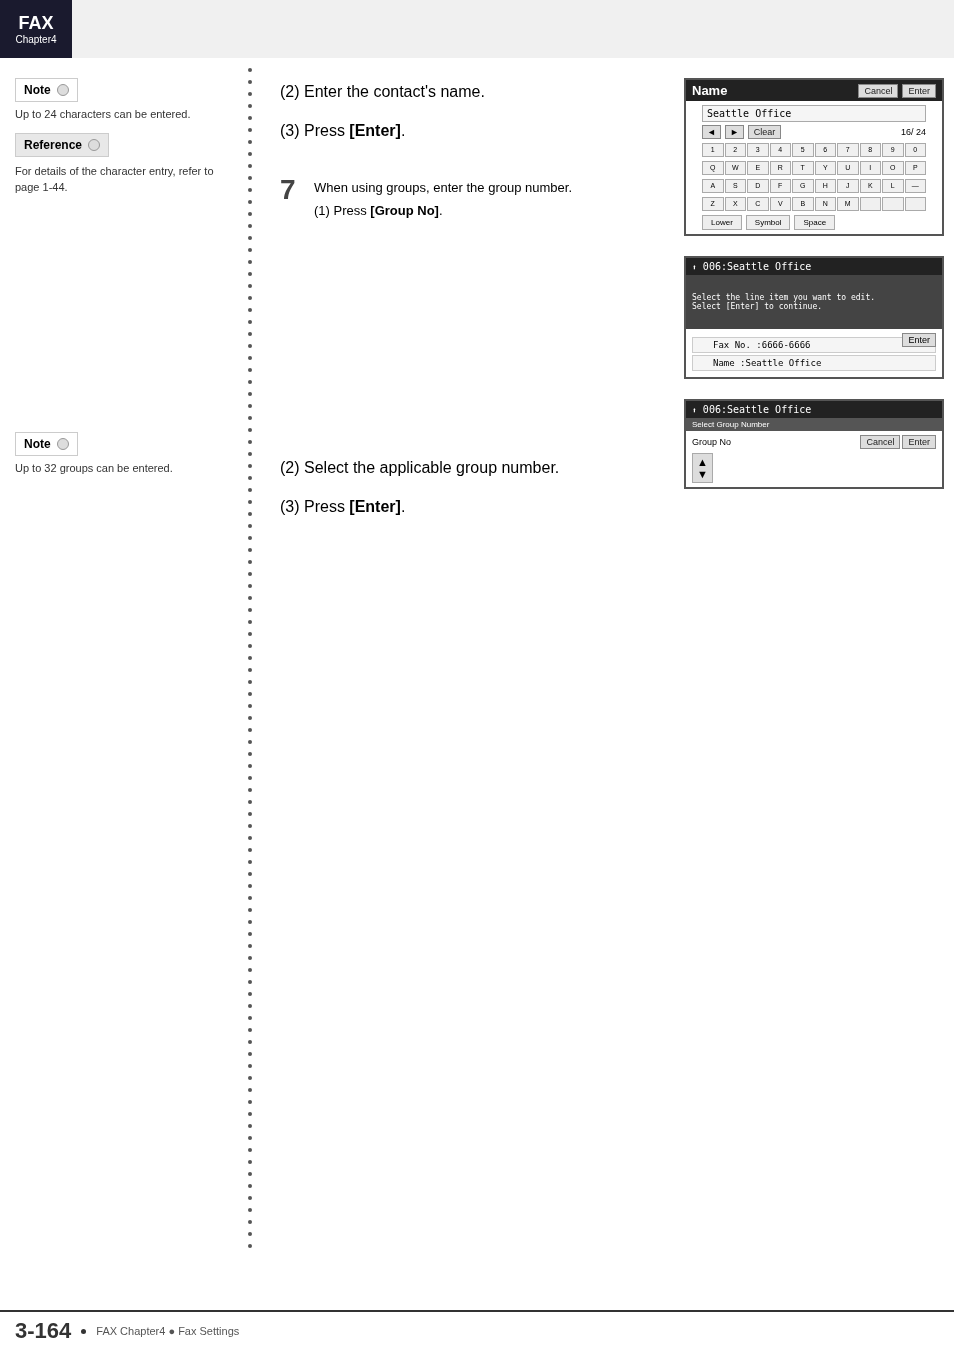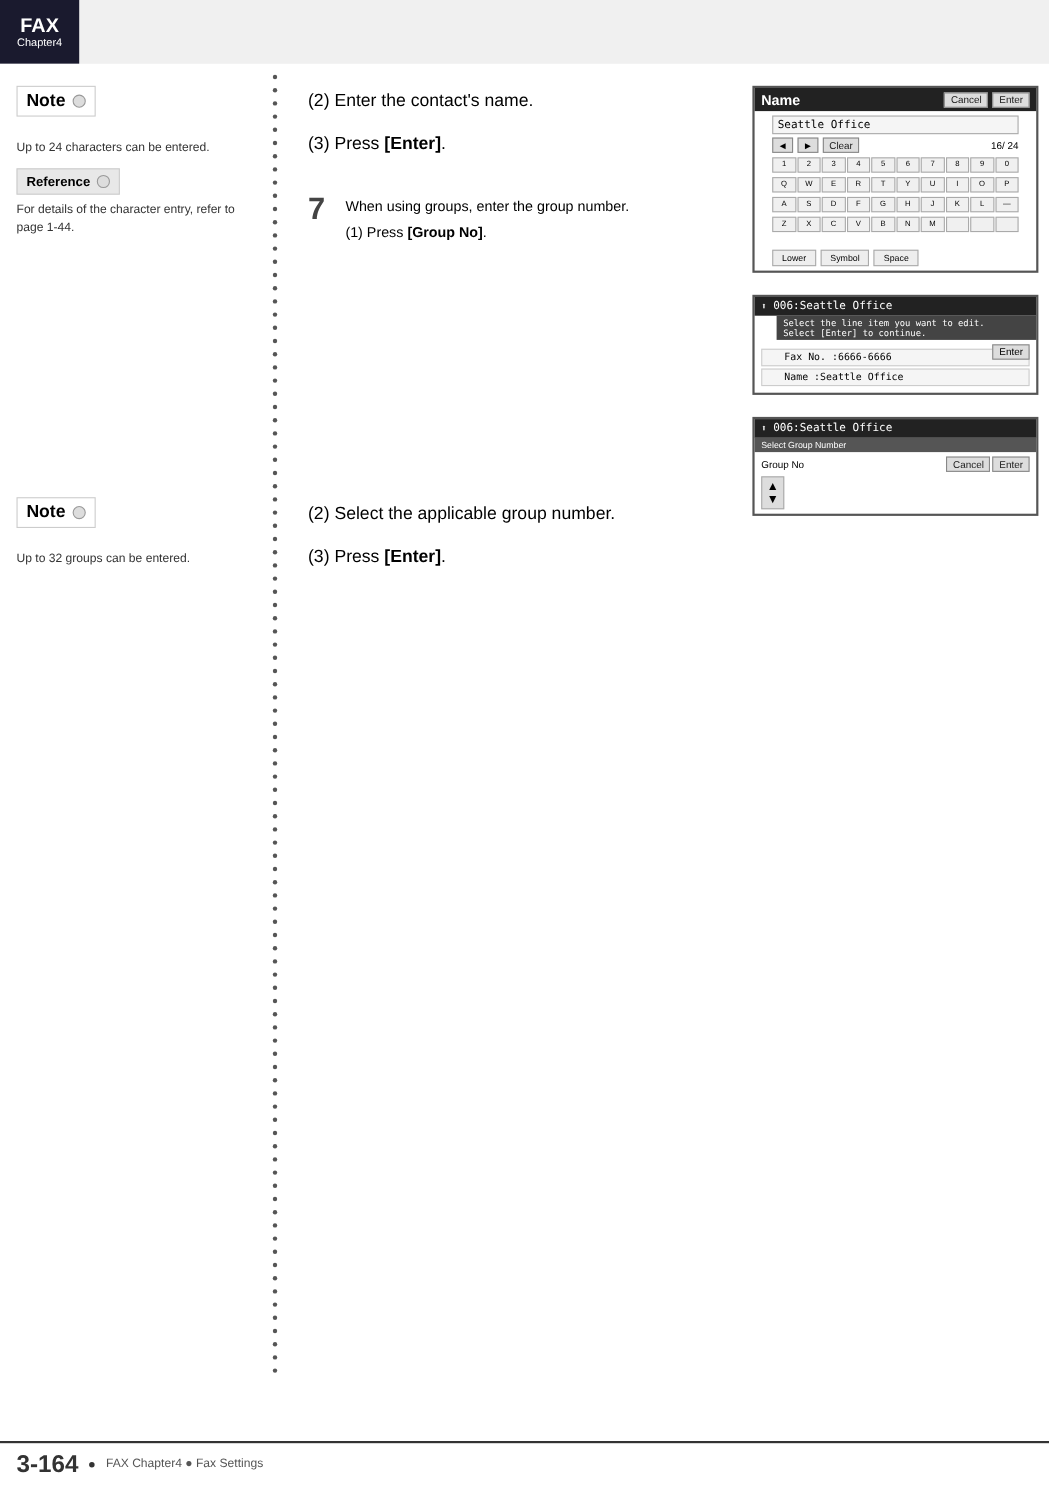--- a/index.html
+++ b/index.html
@@ -46,25 +46,25 @@
     
     .left-sidebar {
       width: 240px;
       padding: 20px 15px;
       flex-shrink: 0;
     }
 
     .note-box {
       border: 1px solid #ccc;
       padding: 4px 8px;
-      margin-bottom: 20px;
+      margin-bottom: 4px;
       display: inline-flex;
       align-items: center;
       gap: 6px;
-      font-size: 16px;
+      font-size: 12px;
       font-weight: bold;
     }
     .note-circle {
       width: 12px;
       height: 12px;
       border-radius: 50%;
       border: 1px solid #999;
       background: #ddd;
       display: inline-block;
     }
@@ -227,38 +227,36 @@
     .keyboard-bottom {
       display: flex;
       gap: 4px;
       justify-content: flex-start;
     }
     .kb-btn {
       border: 1px solid #aaa;
       background: #eee;
       font-size: 8px;
       padding: 2px 8px;
-      margin-top: 12px;
     }
 
     
     .ui-screen2-title {
       background: #222;
       color: white;
       padding: 3px 6px;
       font-size: 10px;
       font-family: monospace;
     }
     .ui-screen2-subtitle {
       background: #444;
       color: white;
-      padding: 2px 6px;
+      padding: 18px 6px;
       font-size: 9px;
       font-family: monospace;
-      margin-left: 20px;
     }
     .ui-screen2-body {
       padding: 4px 6px;
     }
     .ui-field-row {
       background: #f5f5f5;
       border: 1px solid #ccc;
       padding: 2px 20px;
       margin-bottom: 2px;
       font-family: monospace;

